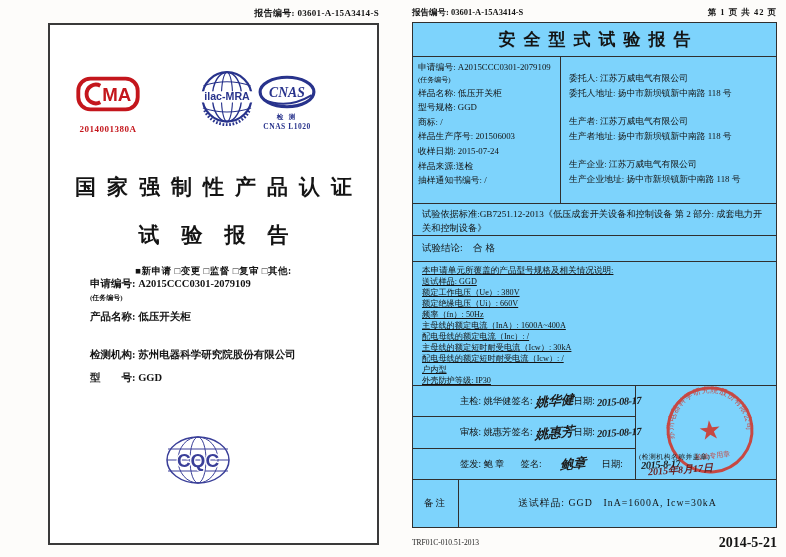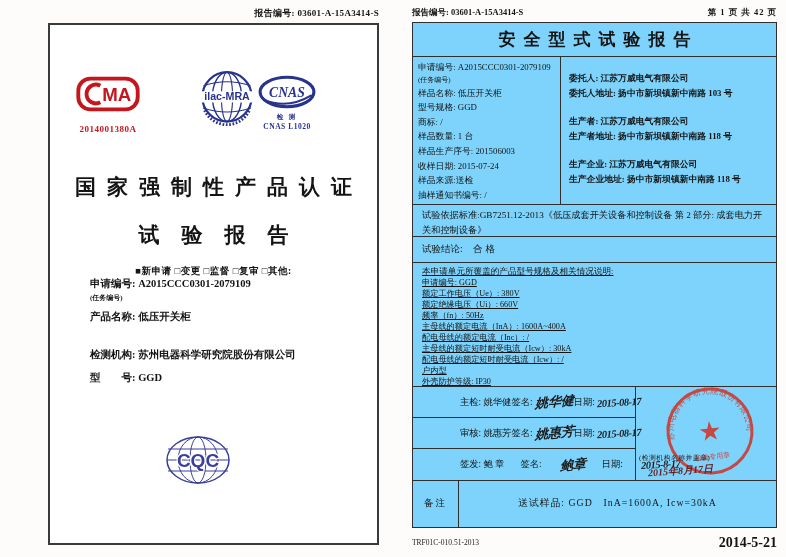--- a/index.html
+++ b/index.html
@@ -31,21 +31,21 @@
   
   .rp-repno{position:absolute;top:7px;left:412px;font-size:8.5px;font-weight:700;}
   .rp-page{position:absolute;top:7px;left:412px;width:365px;text-align:right;font-size:8.5px;font-weight:700;letter-spacing:1px;}
   .right-page{position:absolute;left:412px;top:22px;width:365px;height:506px;border:1.5px solid var(--line);background:#7dd3fc;display:flex;flex-direction:column;}
   .rp-row{border-bottom:1px solid var(--line);}
   .rp-title{height:34px;line-height:34px;text-align:center;font-size:17px;font-weight:700;letter-spacing:8px;text-indent:8px;}
   .rp-info{height:148px;display:flex;}
   .rp-info-left{width:148px;border-right:1px solid var(--line);padding:3px 5px;font-size:8.8px;}
   .rp-info-left .sline{line-height:14.6px;white-space:nowrap;}
   .rp-info-left .sline.small{font-size:7px;line-height:11px;}
-  .rp-info-right{flex:1;padding:14px 8px 0 8px;font-size:8.8px;font-weight:bold;}
+  .rp-info-right{flex:1;padding:14px 8px 0 8px;font-size:8.8px;}
   .party-group{margin-bottom:13px;}
   .party-group div{line-height:15px;white-space:nowrap;}
   .rp-standard{height:32px;padding:3px 9px 0 9px;font-size:9.2px;line-height:14.5px;}
   .rp-conclusion{height:26px;line-height:25px;padding:0 9px;font-size:9.5px;}
   .rp-conclusion .val{margin-left:8px;letter-spacing:3px;}
   .rp-product{height:124px;padding:2px 9px;font-size:8.2px;text-decoration:underline;}
   .rp-product .phead{font-size:8.6px;line-height:12px;}
   .rp-product .pline{line-height:11px;white-space:nowrap;}
   .rp-sigs{height:95px;display:flex;}
   .sig-col{width:223px;display:flex;flex-direction:column;border-right:1px solid var(--line);}
@@ -156,30 +156,29 @@
 
     <div class="rp-row rp-title">安全型式试验报告</div>
 
     <div class="rp-row rp-info">
       <div class="rp-info-left">
         <div class="sline">申请编号: A2015CCC0301-2079109</div>
         <div class="sline small">(任务编号)</div>
         <div class="sline">样品名称: 低压开关柜</div>
         <div class="sline">型号规格: GGD</div>
         <div class="sline">商标: /</div>
-        <div class="sline">样品数量: 1 台</div>
         <div class="sline">样品生产序号: 201506003</div>
         <div class="sline">收样日期: 2015-07-24</div>
         <div class="sline">样品来源:送检</div>
         <div class="sline">抽样通知书编号: /</div>
       </div>
       <div class="rp-info-right">
         <div class="party-group">
           <div>委托人: 江苏万威电气有限公司</div>
-          <div>委托人地址: 扬中市新坝镇新中南路 103 号</div>
+          <div>委托人地址: 扬中市新坝镇新中南路 118 号</div>
         </div>
         <div class="party-group">
           <div>生产者: 江苏万威电气有限公司</div>
           <div>生产者地址: 扬中市新坝镇新中南路 118 号</div>
         </div>
         <div class="party-group">
           <div>生产企业: 江苏万威电气有限公司</div>
           <div>生产企业地址: 扬中市新坝镇新中南路 118 号</div>
         </div>
       </div>
@@ -187,21 +186,21 @@
 
     <div class="rp-row rp-standard">试验依据标准:GB7251.12-2013《低压成套开关设备和控制设备 第 2 部分: 成套电力开关和控制设备》</div>
 
     <div class="rp-row rp-conclusion">
       <span>试验结论:</span>
       <span class="val">合格</span>
     </div>
 
     <div class="rp-row rp-product">
       <div class="phead">本申请单元所覆盖的产品型号规格及相关情况说明:</div>
-      <div class="pline">申请编号: GGD</div>
+      <div class="pline">送试样品: GGD</div>
       <div class="pline">额定工作电压（Ue）: 380V</div>
       <div class="pline">额定绝缘电压（Ui）: 660V</div>
       <div class="pline">频率（fn）: 50Hz</div>
       <div class="pline">主母线的额定电流（InA）: 1600A~400A</div>
       <div class="pline">配电母线的额定电流（Inc）: /</div>
       <div class="pline">主母线的额定短时耐受电流（Icw）: 30kA</div>
       <div class="pline">配电母线的额定短时耐受电流（Icw）: /</div>
       <div class="pline">户内型</div>
       <div class="pline">外壳防护等级: IP30</div>
     </div>

